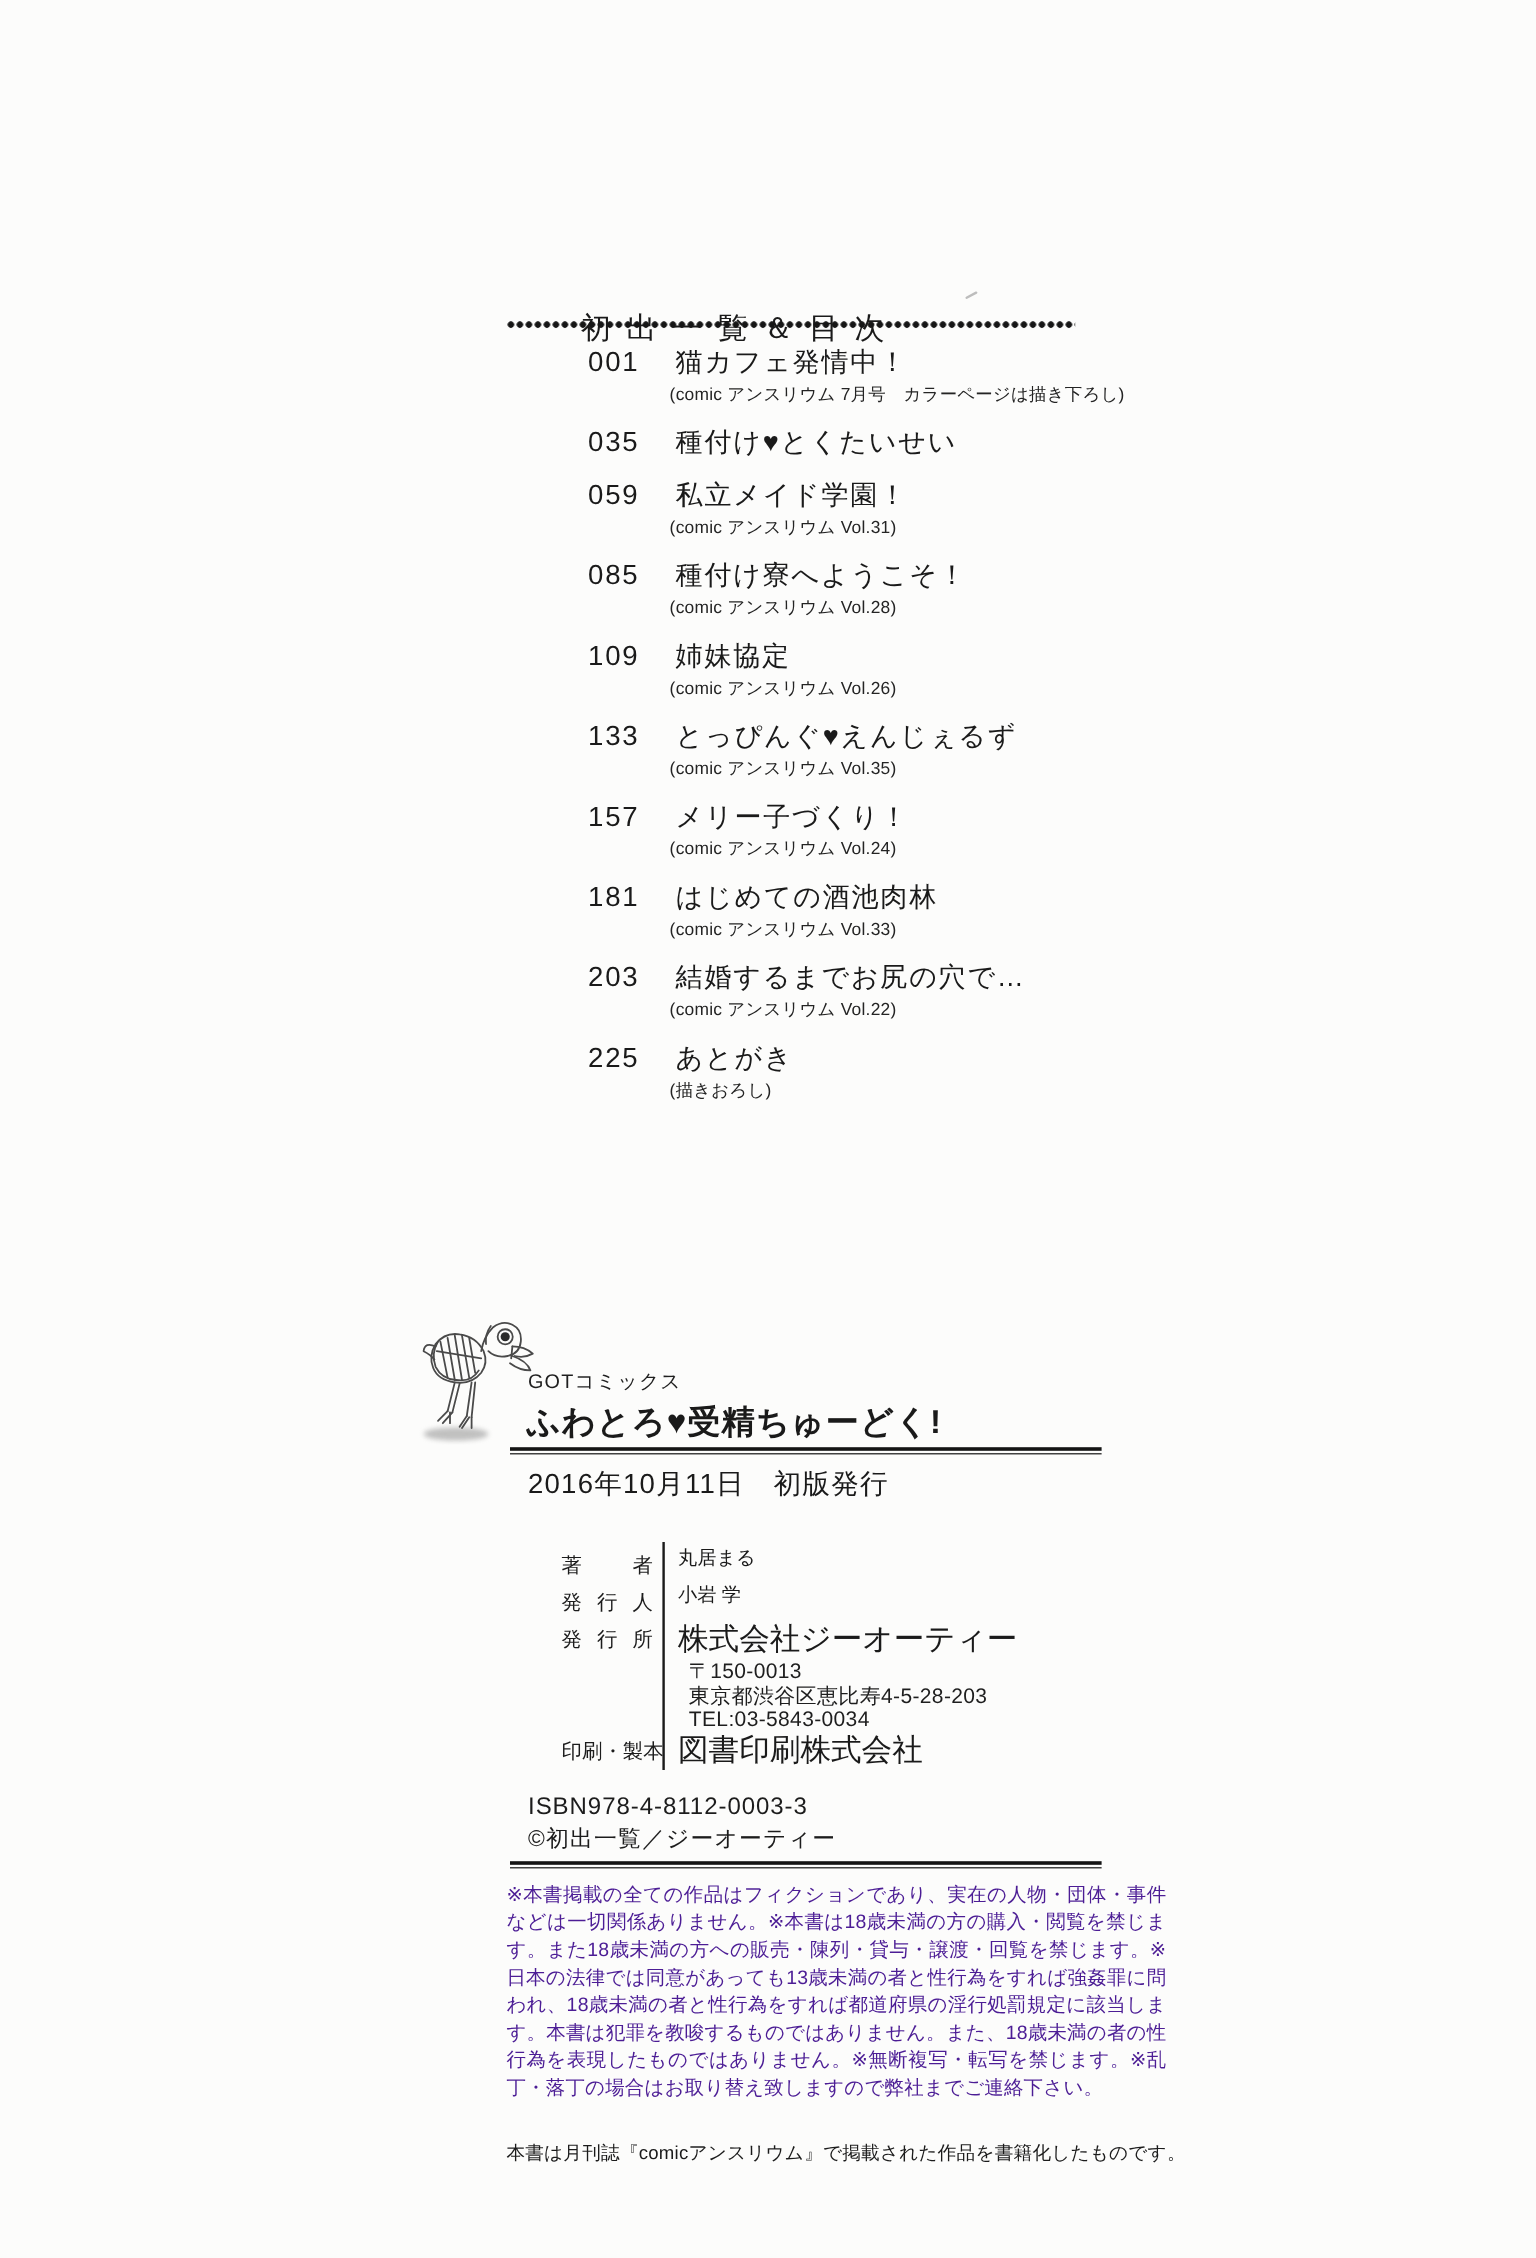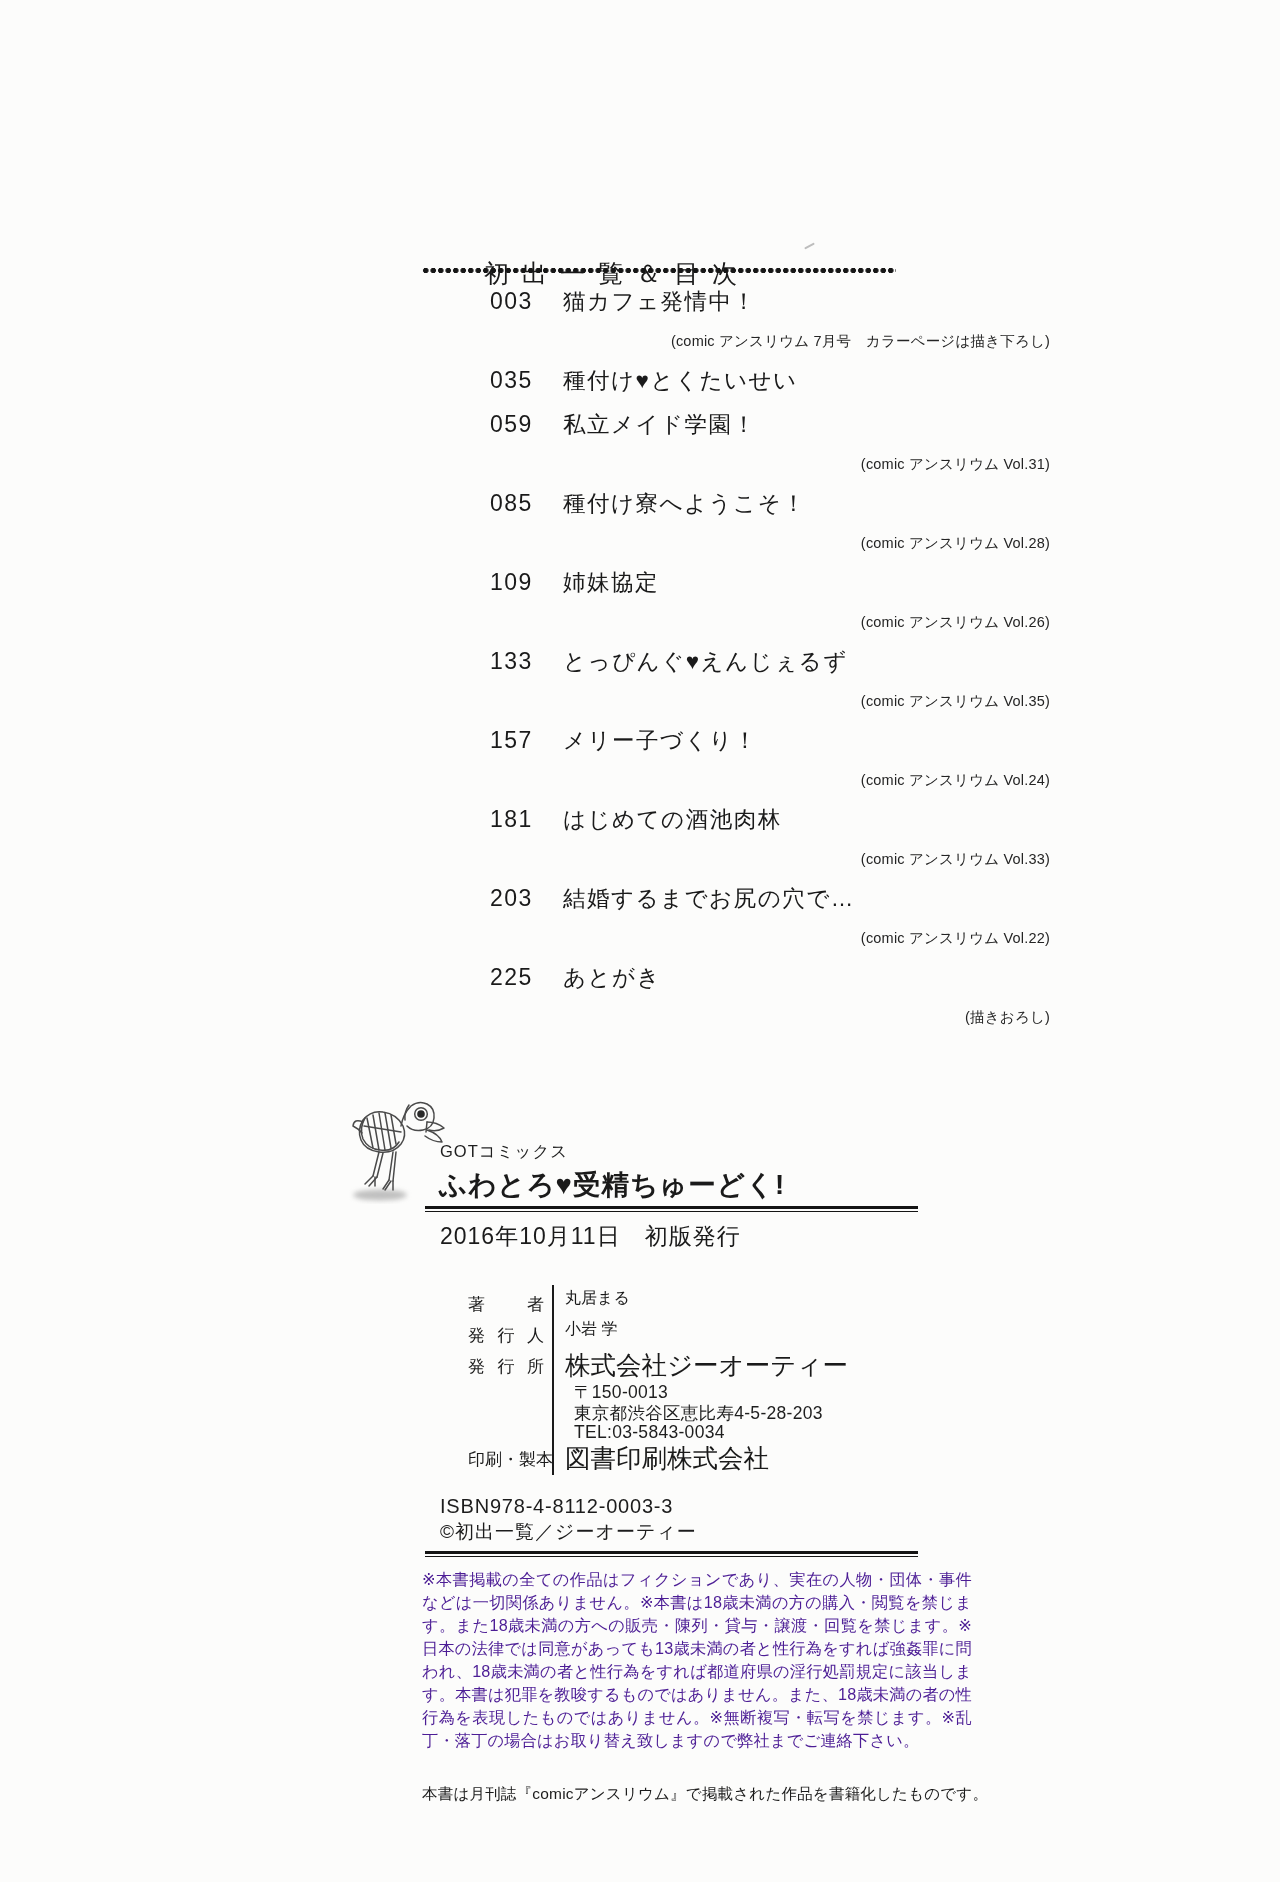--- a/index.html
+++ b/index.html
@@ -33,21 +33,21 @@
   }
   .entry{margin:0 0 13px 0;}
   .entry .row{display:flex;align-items:baseline;line-height:31px;}
   .entry .num{
     width:52px;font-size:23px;letter-spacing:1.5px;font-weight:500;flex:none;
   }
   .entry .etitle{
     margin-left:21px;font-size:22.5px;letter-spacing:1.5px;font-weight:500;white-space:nowrap;
   }
   .entry .src{
-    margin:14px 0 0 68px;font-size:14.5px;line-height:21px;letter-spacing:.2px;color:#242424;white-space:nowrap;text-align:right;
+    margin:2px 0 0 68px;font-size:14.5px;line-height:21px;letter-spacing:.2px;color:#242424;white-space:nowrap;
   }
   
   .bird{position:absolute;left:349px;top:1092px;}
   .imprint{
     position:absolute;left:440px;top:1141px;font-size:16.5px;letter-spacing:1px;color:#1f1f1f;
   }
   .booktitle{
     position:absolute;left:439px;top:1167px;font-size:27.5px;font-weight:700;letter-spacing:1px;white-space:nowrap;
   }
   .double-rule{
@@ -95,21 +95,21 @@
 <div class="page">
 
   <section>
     <h1 class="toc-title">初出一覧＆目次</h1>
     <div class="dotted-rule"></div>
     <div class="scan-artifact"></div>
 
     <ol class="entries">
       <li class="entry">
         <div class="row">
-            <span class="num">003</span>
+            <span class="num">001</span>
             <span class="etitle">猫カフェ発情中！</span>
           </div>
         <div class="src">(comic アンスリウム 7月号　カラーページは描き下ろし)</div>
       </li>
       <li class="entry">
         <div class="row">
             <span class="num">035</span>
             <span class="etitle">種付け♥とくたいせい</span>
           </div>
       </li>

